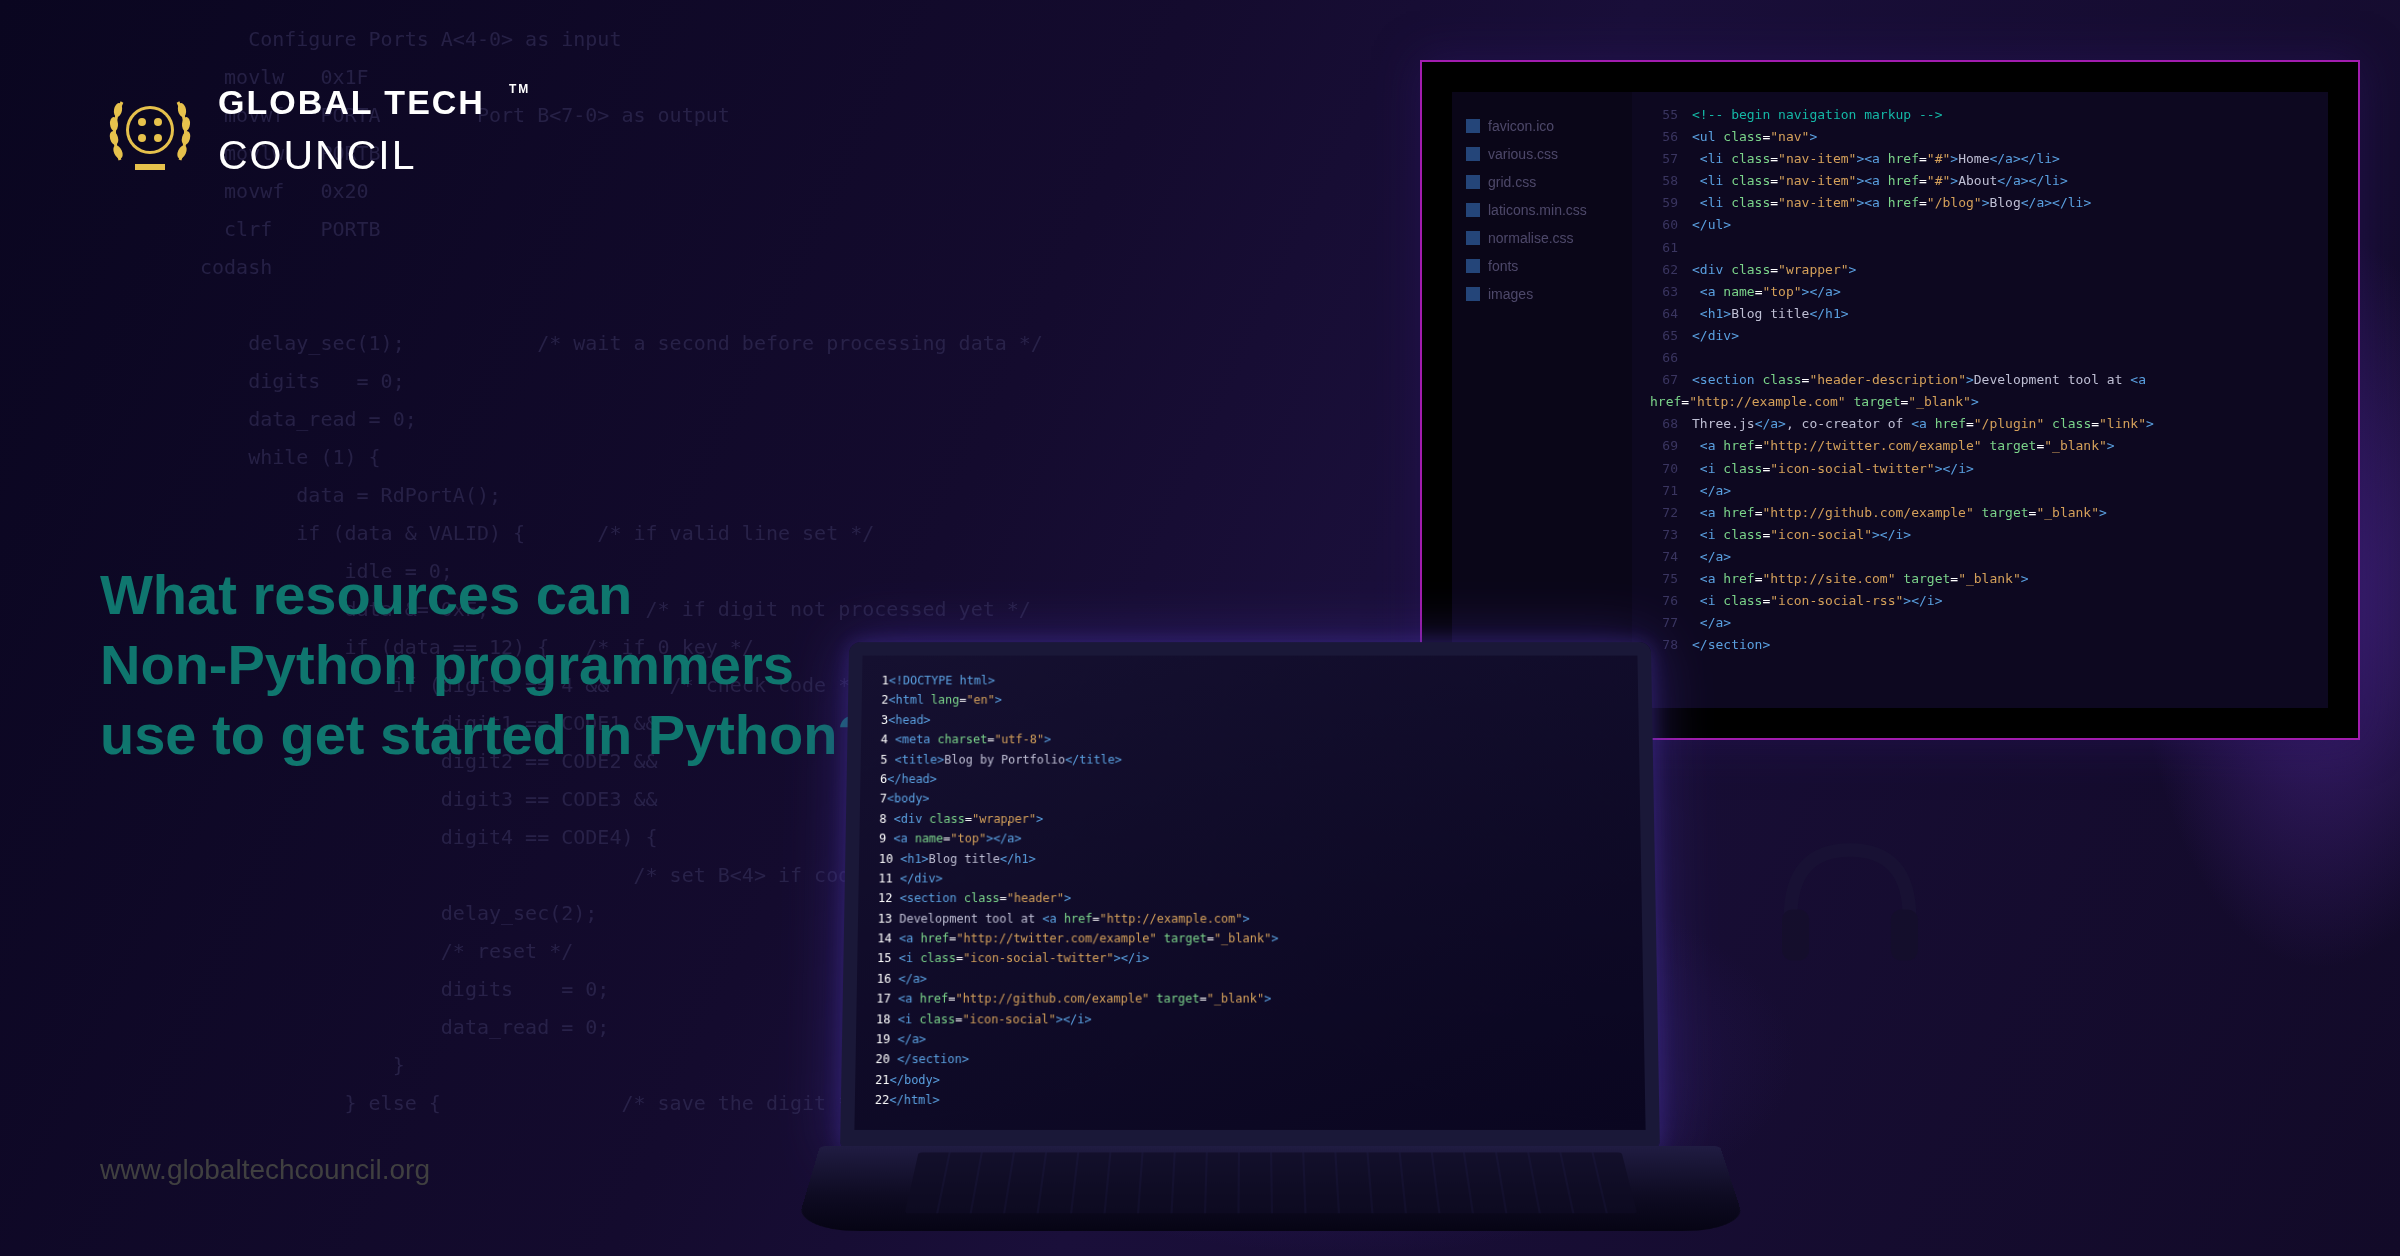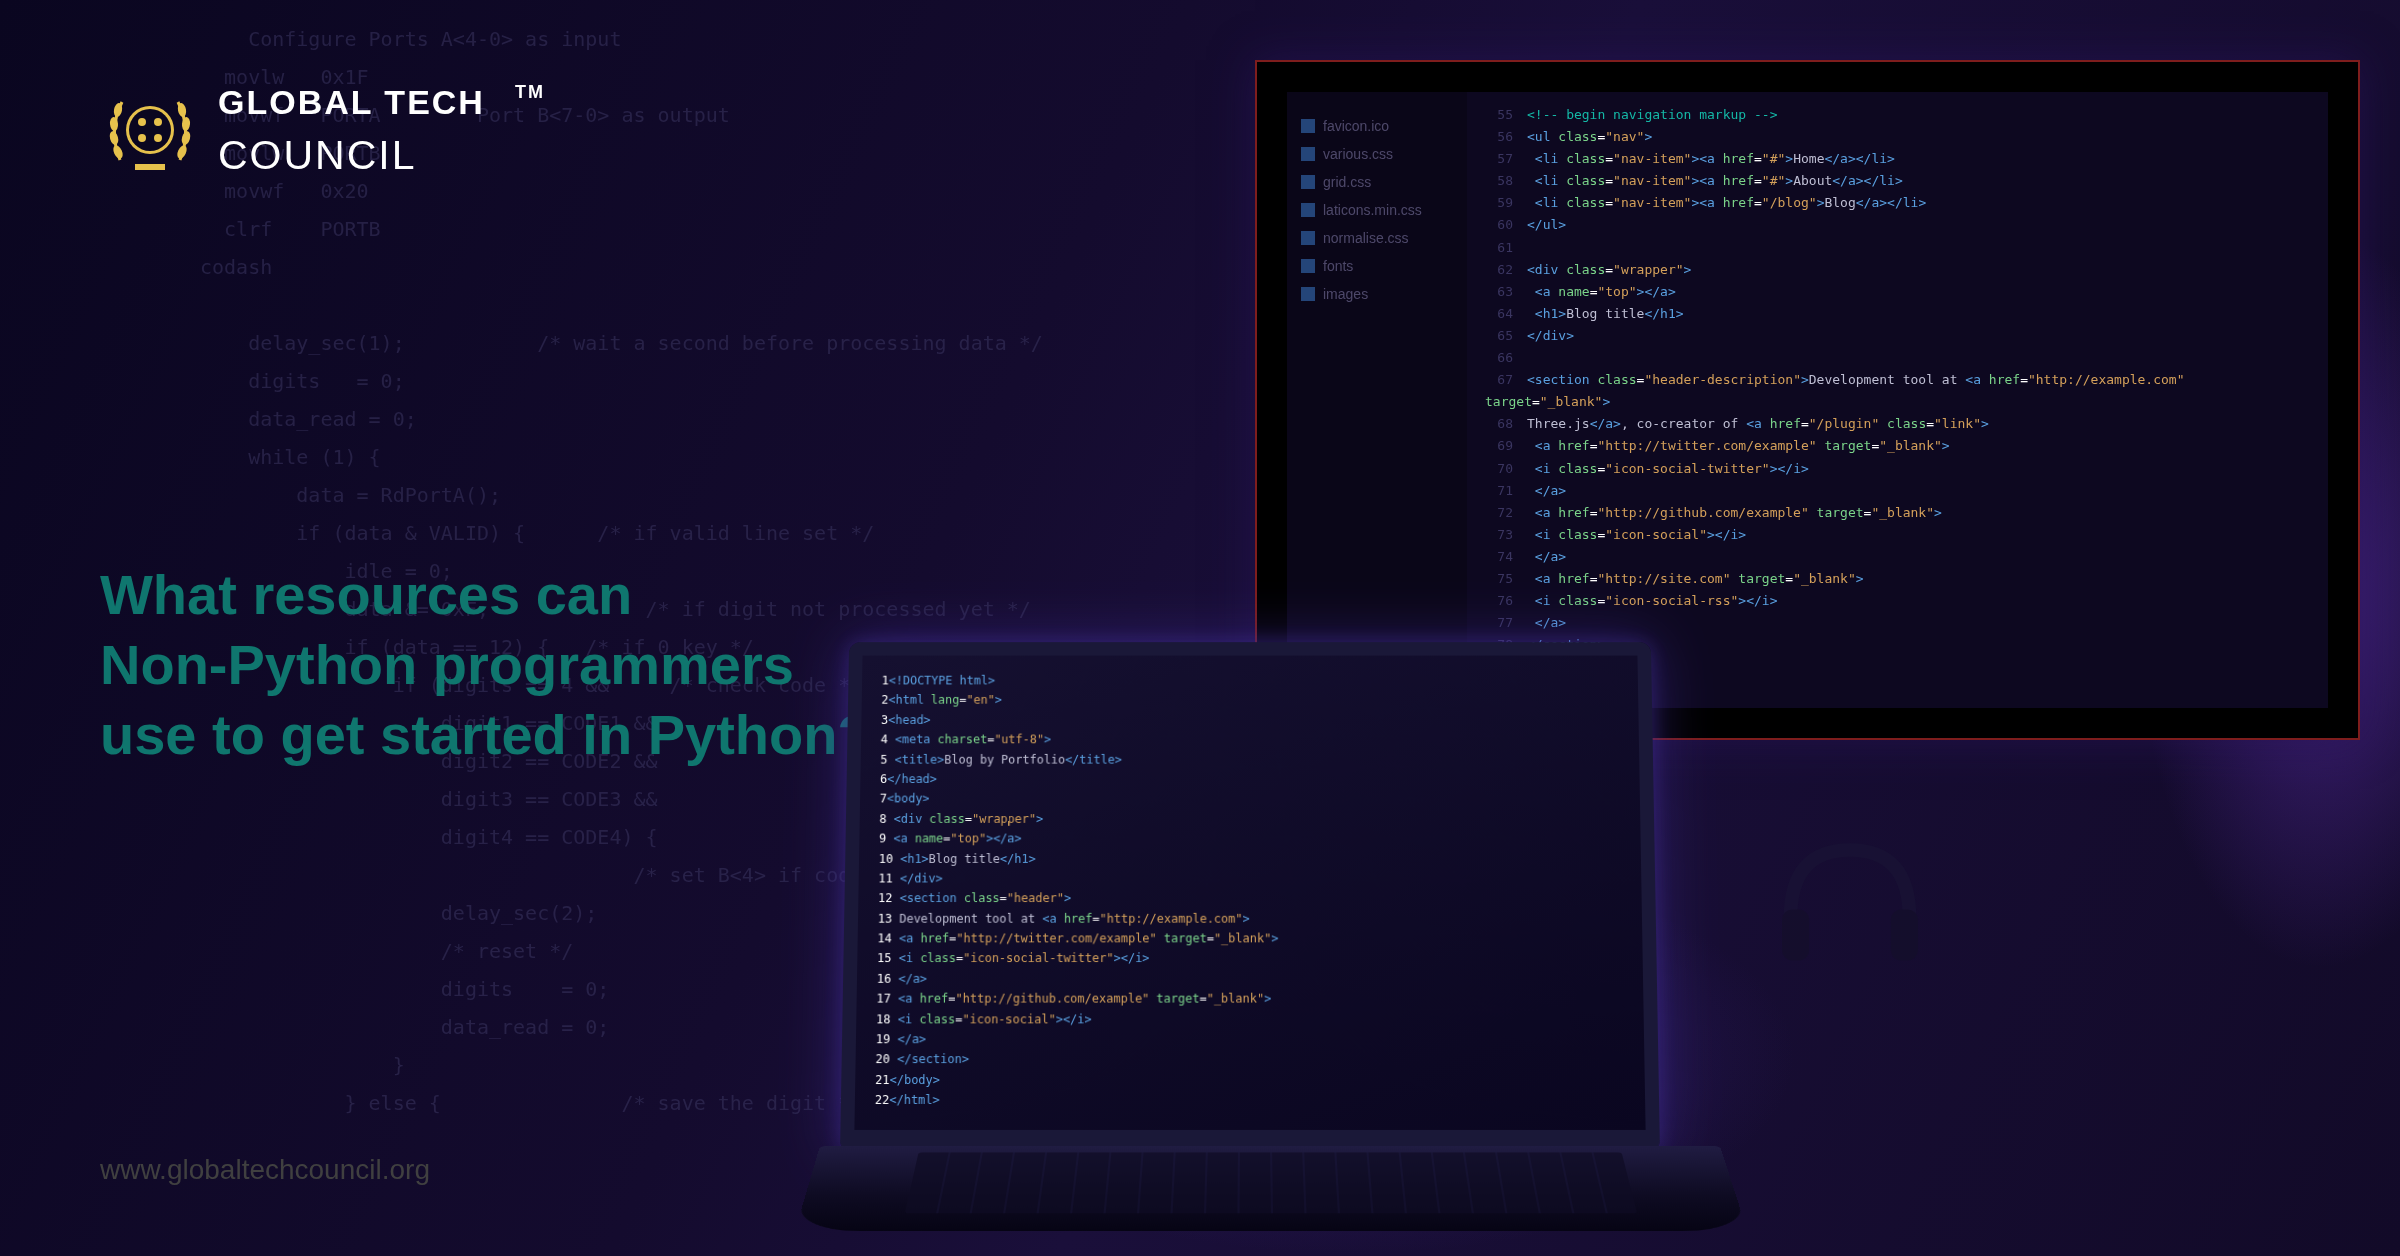--- a/index.html
+++ b/index.html
@@ -52,22 +52,22 @@
 }
 .logo-line1 {
   font-size: 34px;
   font-weight: 700;
   letter-spacing: 2px;
   display: flex;
   align-items: flex-start;
   gap: 24px;
 }
 .logo-line1 .tm {
-  font-size: 18px;
-  margin-left: 6px;
+  font-size: 12px;
+  margin-left: 0;
   margin-top: -2px;
 }
 .logo-line2 {
   font-size: 41px;
   font-weight: 400;
   letter-spacing: 2px;
   margin-top: 16px;
 }
 
 
@@ -90,24 +90,24 @@
   font-size: 28px;
   font-weight: 400;
   color: #404040;
 }
 
 
 .monitor {
   position: absolute;
   top: 60px;
   right: 40px;
-  width: 1105px;
+  width: 940px;
   height: 680px;
   background: #000;
-  border: 2px solid #7f1d1d;
+  border: 2px solid #a21caf;
   box-shadow: 0 0 40px rgba(40,20,90,0.6), inset 0 0 20px rgba(0,0,0,0.9);
   padding: 30px 30px;
 }
 .monitor .editor {
   display: flex;
   height: 100%;
   background: #0d0820;
 }
 .monitor .sidebar {
   width: 180px;

